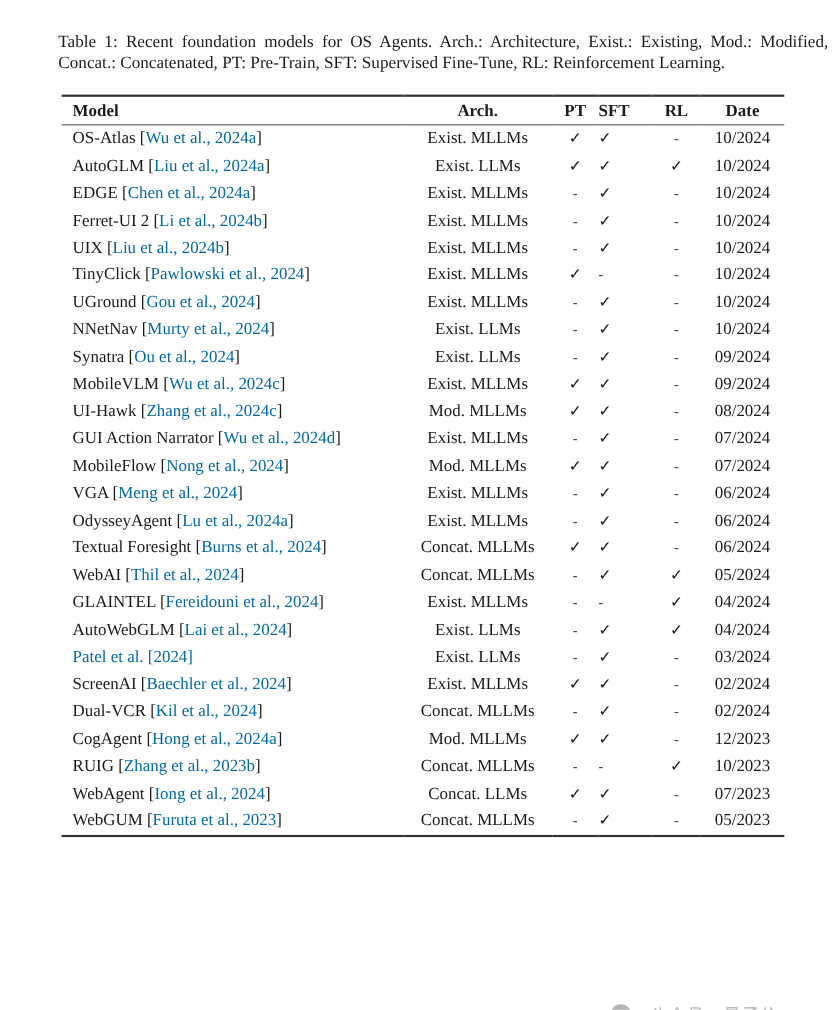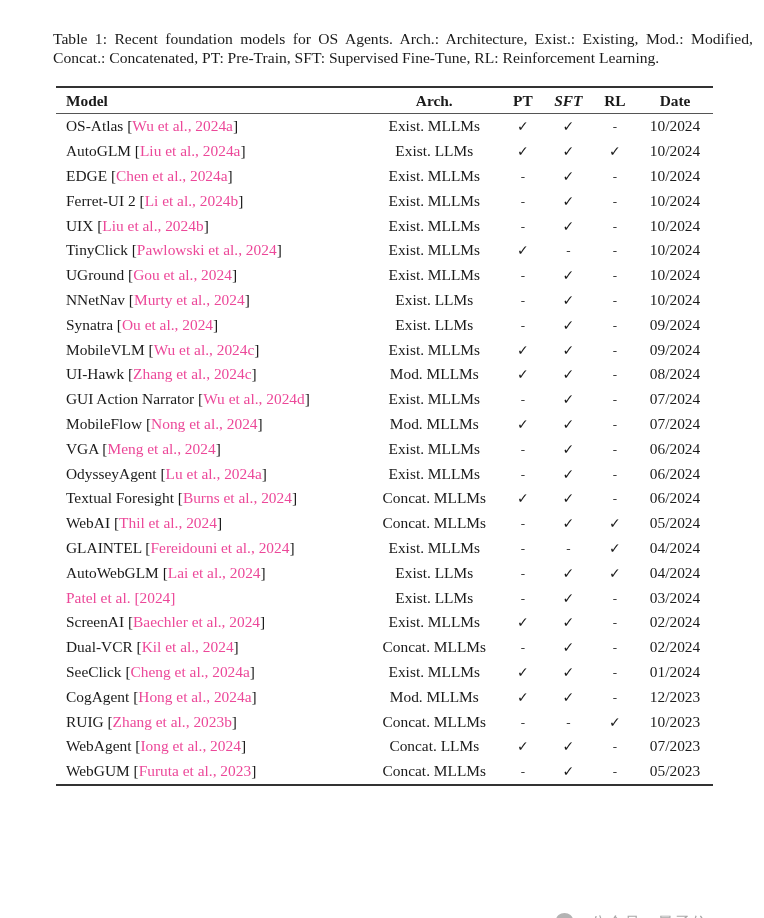--- a/index.html
+++ b/index.html
@@ -10,24 +10,24 @@
   .tbl-wrap { position: absolute; left: 56px; top: 86px; width: 657px; }
   table { border-collapse: collapse; width: 100%; font-size: 15.4px; }
   .rule-top { border-top: 2px solid #333; }
   .rule-mid { border-top: 1px solid #555; }
   .rule-bot { border-bottom: 2px solid #333; }
   th { font-weight: bold; height: 25px; padding: 0; }
   td { height: 24.8px; padding: 0; white-space: nowrap; }
   .c-model { text-align: left; padding-left: 10px; width: 310px; }
   .c-arch { text-align: center; width: 140px; }
   .c-pt { text-align: center; width: 46px; }
-  .c-sft { text-align: center; width: 52px; font-style: italic; }
+  .c-sft { text-align: left; width: 52px; }
   .c-rl { text-align: center; width: 48px; }
   .c-date { text-align: center; width: 80px; }
-  .cite { color: #ec4899; }
+  .cite { color: #0369a1; }
   .mark-check { font-family: "DejaVu Sans", sans-serif; font-size: 14px; }
   .mark-dash { font-size: 13px; color: #333; }
   .watermark { position: absolute; left: 556px; top: 912px; display: flex; align-items: center;
                color: #a8a8a8; font-family: "DejaVu Sans", sans-serif; font-size: 17px; }
   .wechat-icon { width: 28px; height: 22px; position: relative; margin-right: 6px; }
   .wechat-icon .b1 { position: absolute; left: 0; top: 0; width: 17px; height: 14px; border-radius: 50%; background: #b3b3b3; }
   .wechat-icon .b2 { position: absolute; left: 9px; top: 7px; width: 16px; height: 13px; border-radius: 50%; background: #a0a0a0; border: 1px solid #fff; }
 </style>
 </head>
 <body>
@@ -217,28 +217,20 @@
         </tr>
         <tr>
           <td class="c-model"><span>Dual-VCR</span> [<span class="cite">Kil et al., 2024</span>]</td>
           <td class="c-arch">Concat. MLLMs</td>
           <td class="c-pt"><span class="mark-dash">-</span></td>
           <td class="c-sft"><span class="mark-check">✓</span></td>
           <td class="c-rl"><span class="mark-dash">-</span></td>
           <td class="c-date">02/2024</td>
         </tr>
         <tr>
-          <td class="c-model"><span>SeeClick</span> [<span class="cite">Cheng et al., 2024a</span>]</td>
-          <td class="c-arch">Exist. MLLMs</td>
-          <td class="c-pt"><span class="mark-check">✓</span></td>
-          <td class="c-sft"><span class="mark-check">✓</span></td>
-          <td class="c-rl"><span class="mark-dash">-</span></td>
-          <td class="c-date">01/2024</td>
-        </tr>
-        <tr>
           <td class="c-model"><span>CogAgent</span> [<span class="cite">Hong et al., 2024a</span>]</td>
           <td class="c-arch">Mod. MLLMs</td>
           <td class="c-pt"><span class="mark-check">✓</span></td>
           <td class="c-sft"><span class="mark-check">✓</span></td>
           <td class="c-rl"><span class="mark-dash">-</span></td>
           <td class="c-date">12/2023</td>
         </tr>
         <tr>
           <td class="c-model"><span>RUIG</span> [<span class="cite">Zhang et al., 2023b</span>]</td>
           <td class="c-arch">Concat. MLLMs</td>

